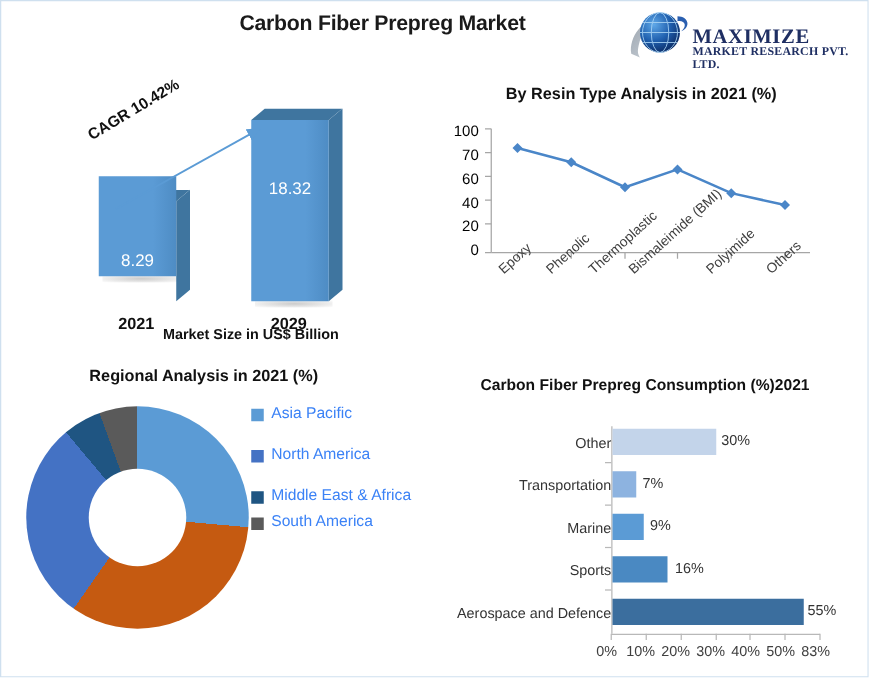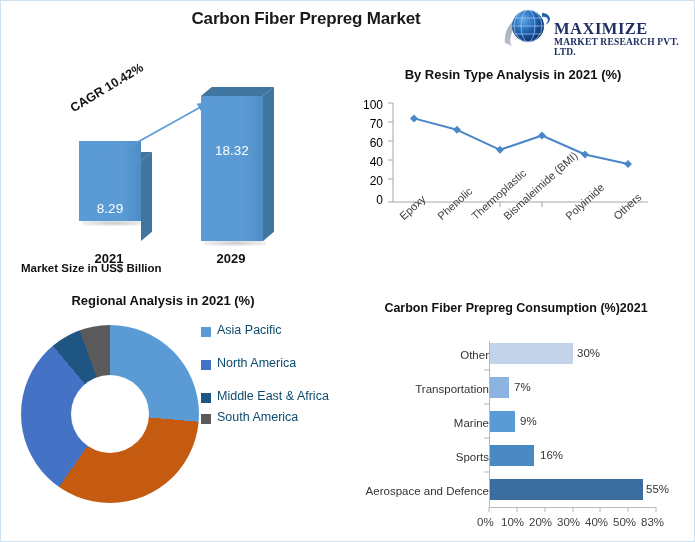--- a/index.html
+++ b/index.html
@@ -26,21 +26,21 @@
     background:linear-gradient(to right,#5b9bd5 0%,#5b9bd5 70%,#4e8cc4 100%);}
   .bar3d .top{position:absolute;left:0;width:100%;height:9px;
     background:#3f759f;transform:skewX(-50deg);transform-origin:bottom left;}
   .bar3d .side{position:absolute;width:11px;background:#3f759f;
     transform:skewY(-40deg);transform-origin:top left;}
   .bar3d .bval{position:absolute;width:100%;text-align:center;color:#fff;
     font-size:13.5px;font-weight:400;}
   .bar3d .shadow{position:absolute;bottom:-5px;left:3px;width:100%;height:6px;
     background:radial-gradient(ellipse at center,rgba(120,120,120,.38),rgba(255,255,255,0));}
   .bar-xlabel{position:absolute;font-size:13px;font-weight:bold;color:#111;text-align:center;}
-  #bar-axis-caption{position:absolute;left:0;top:183px;width:250px;text-align:left;
+  #bar-axis-caption{position:absolute;left:0;top:183px;width:250px;text-align:right;
     font-size:11.5px;font-weight:bold;color:#111;}
   #cagr-label{position:absolute;left:54px;top:22px;font-size:12.5px;font-weight:bold;
     color:#111;transform:rotate(-31deg);transform-origin:left bottom;white-space:nowrap;}
 
   
   #line-panel{position:absolute;left:352px;top:66px;width:335px;height:225px;}
   #line-title{position:absolute;left:0;top:0;width:320px;text-align:center;
     font-size:13px;font-weight:bold;color:#111;}
   .ytick{position:absolute;right:0;width:30px;text-align:right;font-size:12px;color:#000000;}
   .xcat{position:absolute;font-size:11px;color:#404040;white-space:nowrap;
@@ -49,21 +49,21 @@
   
   #donut-panel{position:absolute;left:12px;top:292px;width:325px;height:245px;}
   #donut-title{position:absolute;left:0;top:0;width:300px;text-align:center;
     font-size:13px;font-weight:bold;color:#111;}
   #donut{position:absolute;left:8px;top:32px;width:178px;height:178px;border-radius:50%;}
   #donut .hole{position:absolute;left:50%;top:50%;width:78px;height:78px;margin:-39px 0 0 -39px;
     background:#fff;border-radius:50%;}
   #donut-legend{position:absolute;left:188px;top:30px;width:140px;}
   .leg-row{display:flex;align-items:flex-start;margin-bottom:18px;}
   .leg-sw{width:10px;height:10px;margin-right:6px;margin-top:4px;flex:0 0 auto;}
-  .leg-txt{font-size:12.5px;color:#0c4a6e;line-height:15px;}
+  .leg-txt{font-size:12.5px;color:#3b82f6;line-height:15px;}
 
   
   #hbar-panel{position:absolute;left:340px;top:296px;width:350px;height:243px;}
   #hbar-title{position:absolute;left:20px;top:4px;width:310px;text-align:center;
     font-size:12.5px;font-weight:bold;color:#111;line-height:15px;}
   .hb-cat{position:absolute;right:0;width:150px;text-align:right;font-size:11.5px;color:#333;}
   .hb-bar{position:absolute;}
   .hb-val{position:absolute;font-size:11.5px;color:#333;}
   .hb-tick{position:absolute;font-size:11.5px;color:#404040;}
   .axis-line{position:absolute;background:#b8b8b8;}

